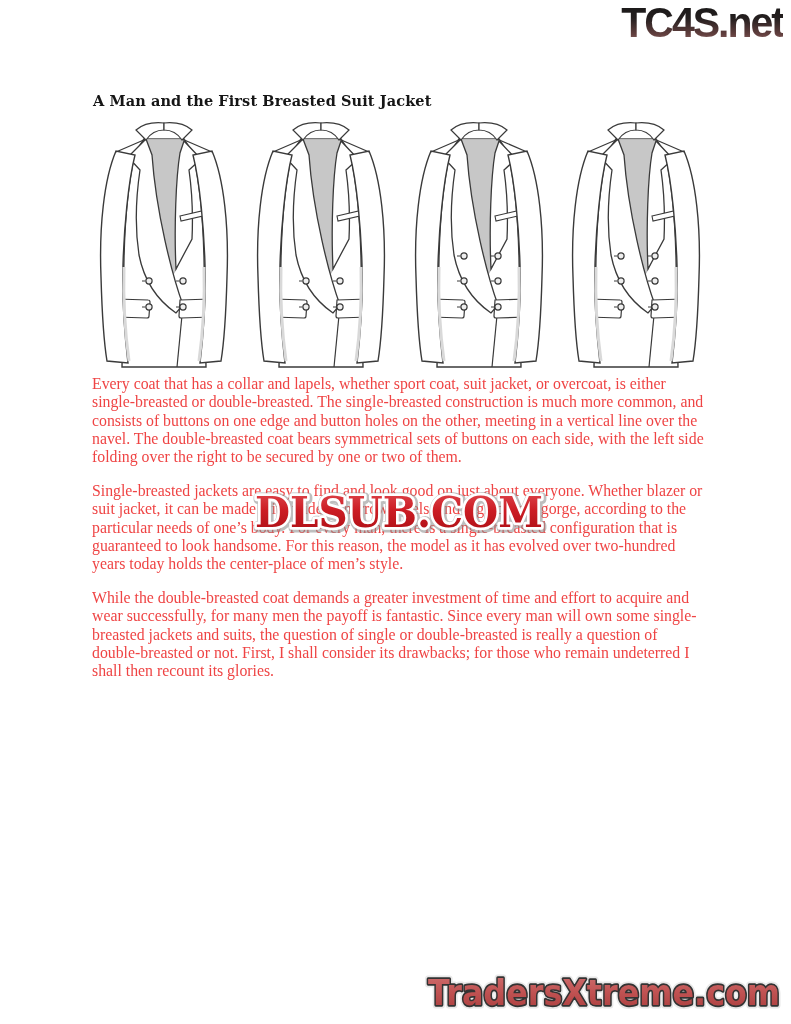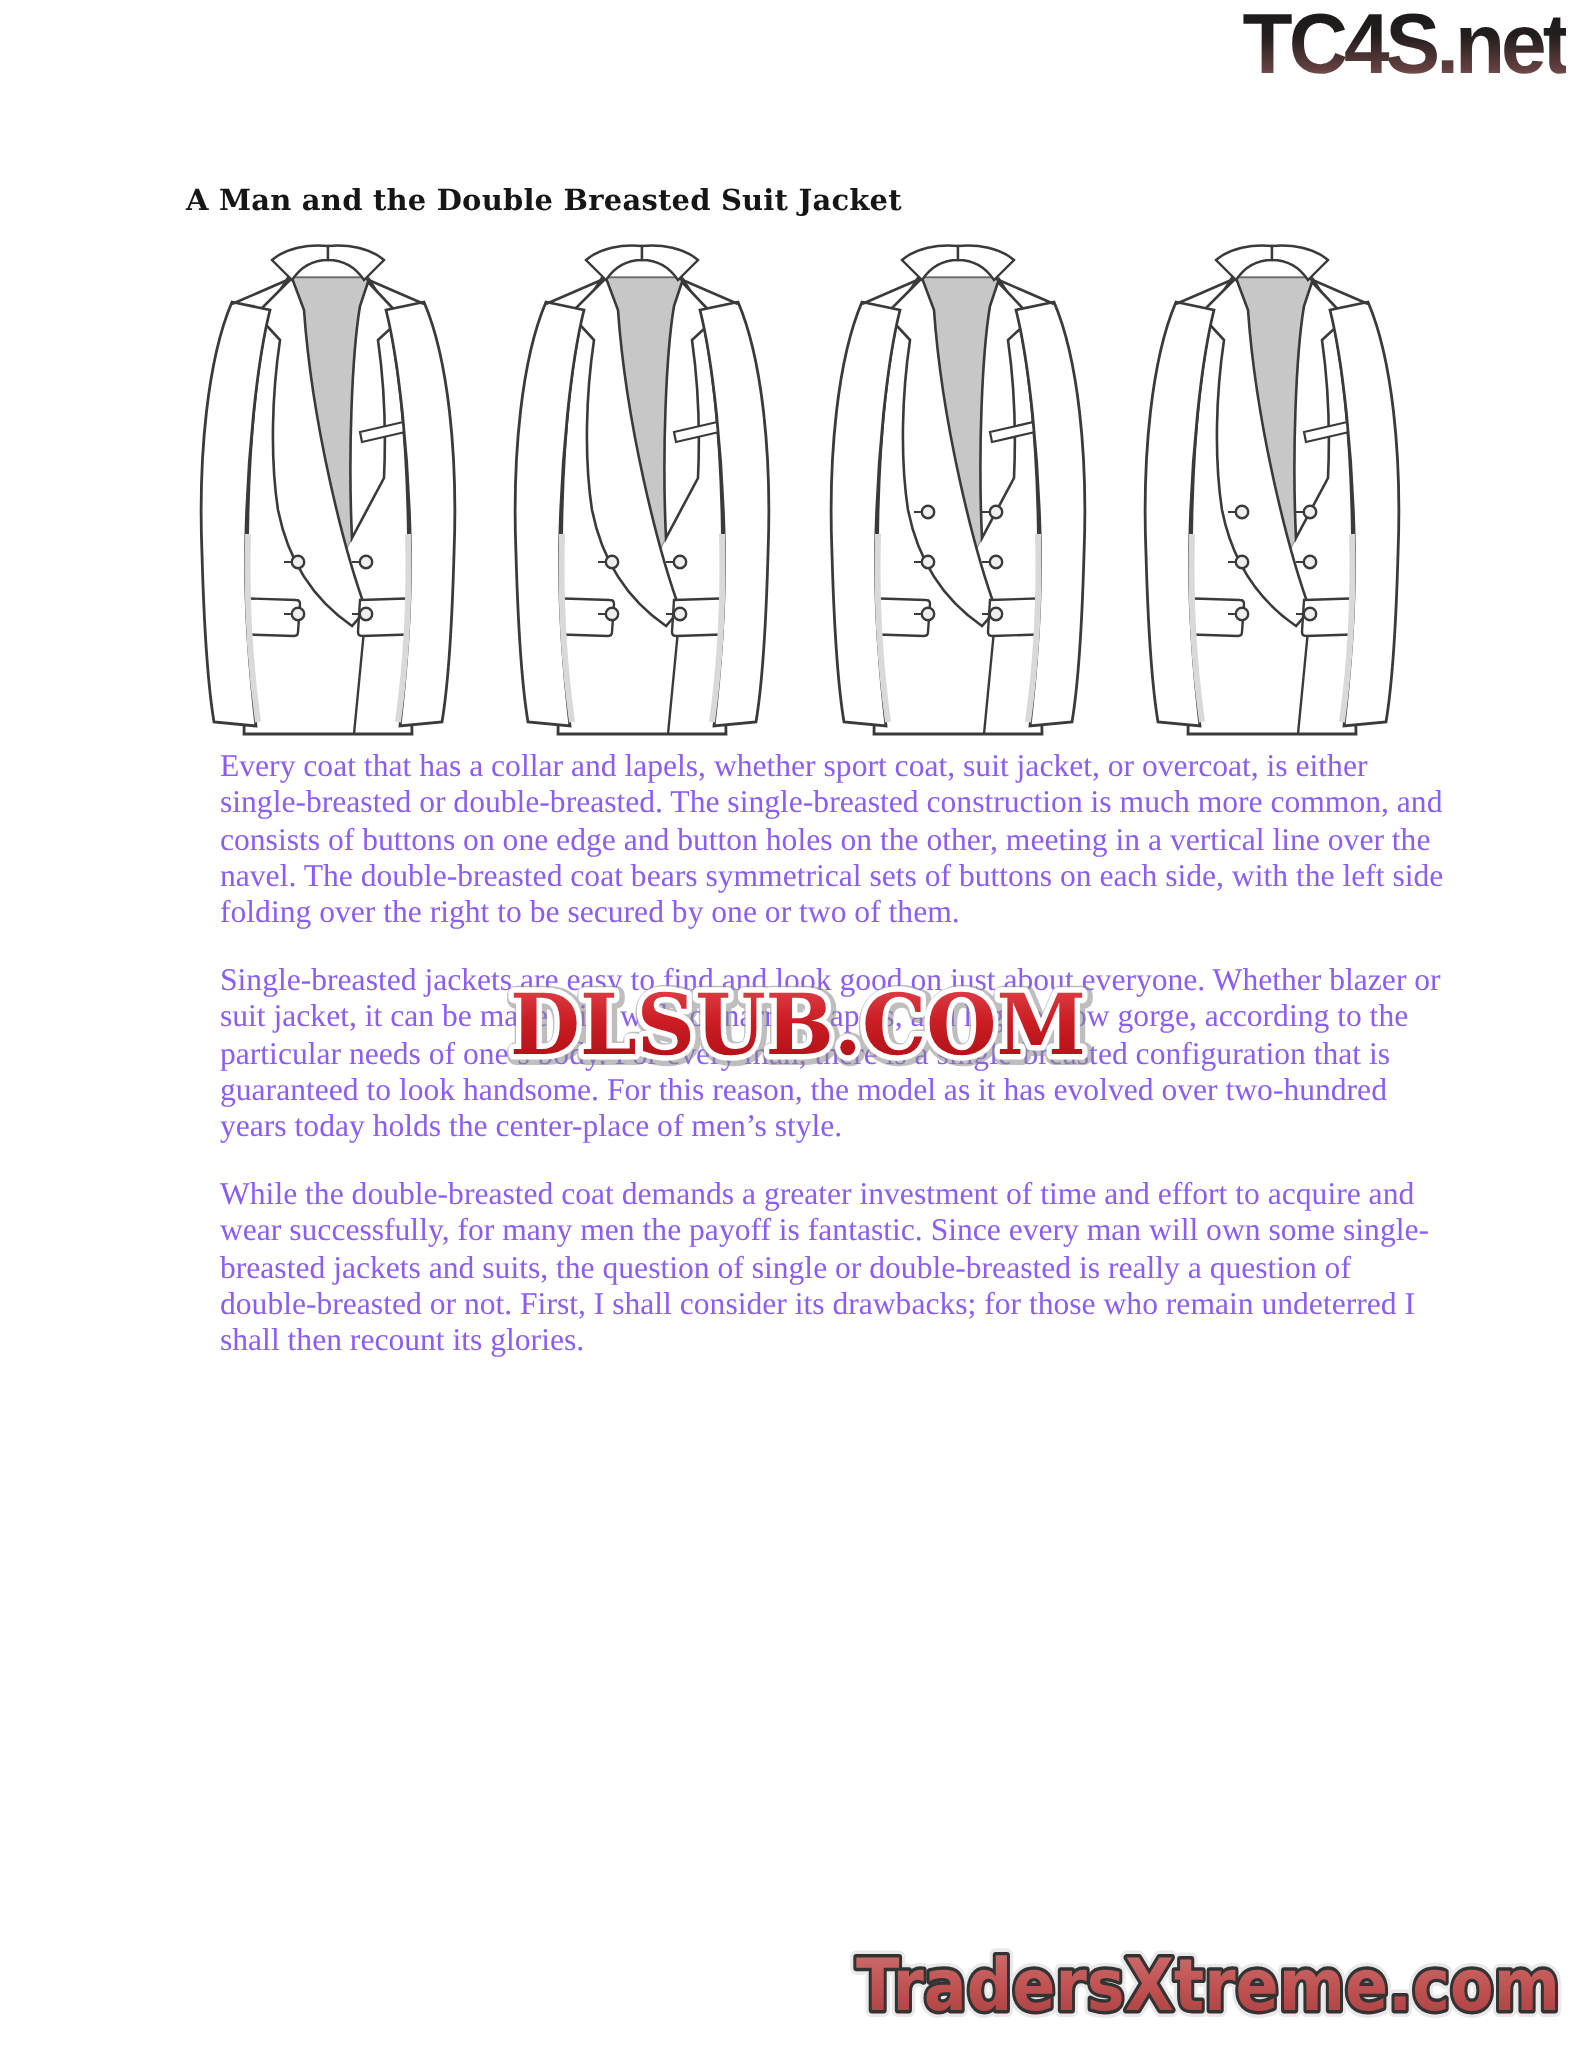--- a/index.html
+++ b/index.html
@@ -35,41 +35,41 @@
   }
   
   .jackets{
     position:absolute;left:88px;top:117px;
     width:624px;height:256px;
     display:flex;justify-content:space-between;
   }
   .jacket{width:152px;height:252px;}
   
   .article-body{
-    position:absolute;left:110px;top:375px;width:616px;
-    font-size:15.8px;line-height:18.3px;color:#8b5cf6;
+    position:absolute;left:92px;top:375px;width:616px;
+    font-size:15.8px;line-height:18.3px;color:#ef4444;
   }
   .article-body p{margin:0 0 15.5px 0;}
   
   .watermark{
     position:absolute;left:248px;top:485px;
     width:302px;height:56px;
   }
   
   .footer-logo{
     position:absolute;right:2px;top:969px;
     width:366px;height:48px;
   }
 </style>
 </head>
 <body>
 
 <div class="site-logo">TC4S.net</div>
 
-<div class="article-title">A Man and the Double Breasted Suit Jacket</div>
+<div class="article-title">A Man and the First Breasted Suit Jacket</div>
 
 <div class="jackets" id="jackets">
   <svg class="jacket" viewBox="0 0 152 252" xmlns="http://www.w3.org/2000/svg">
 
     <path d="M56,22 L47,36 C41,62 37,100 36,140 L34,250 L118,250 L116,140 C115,100 111,62 105,36 L96,22 Z" fill="#ffffff" stroke="#3a3a3a" stroke-width="1.4"></path>
 
     <path d="M58,22 L96,22 C97,60 95,110 90,148 L85,158 C74,120 62,66 58,22 Z" fill="#c7c7c7" stroke="#9a9a9a" stroke-width="0.6"></path>
 
     <path d="M96,24 L113,42 L101,53 C104,74 105,100 104,122 L88,152 C86,110 88,60 92,36 Z" fill="#ffffff" stroke="#3a3a3a" stroke-width="1.3"></path>
 

